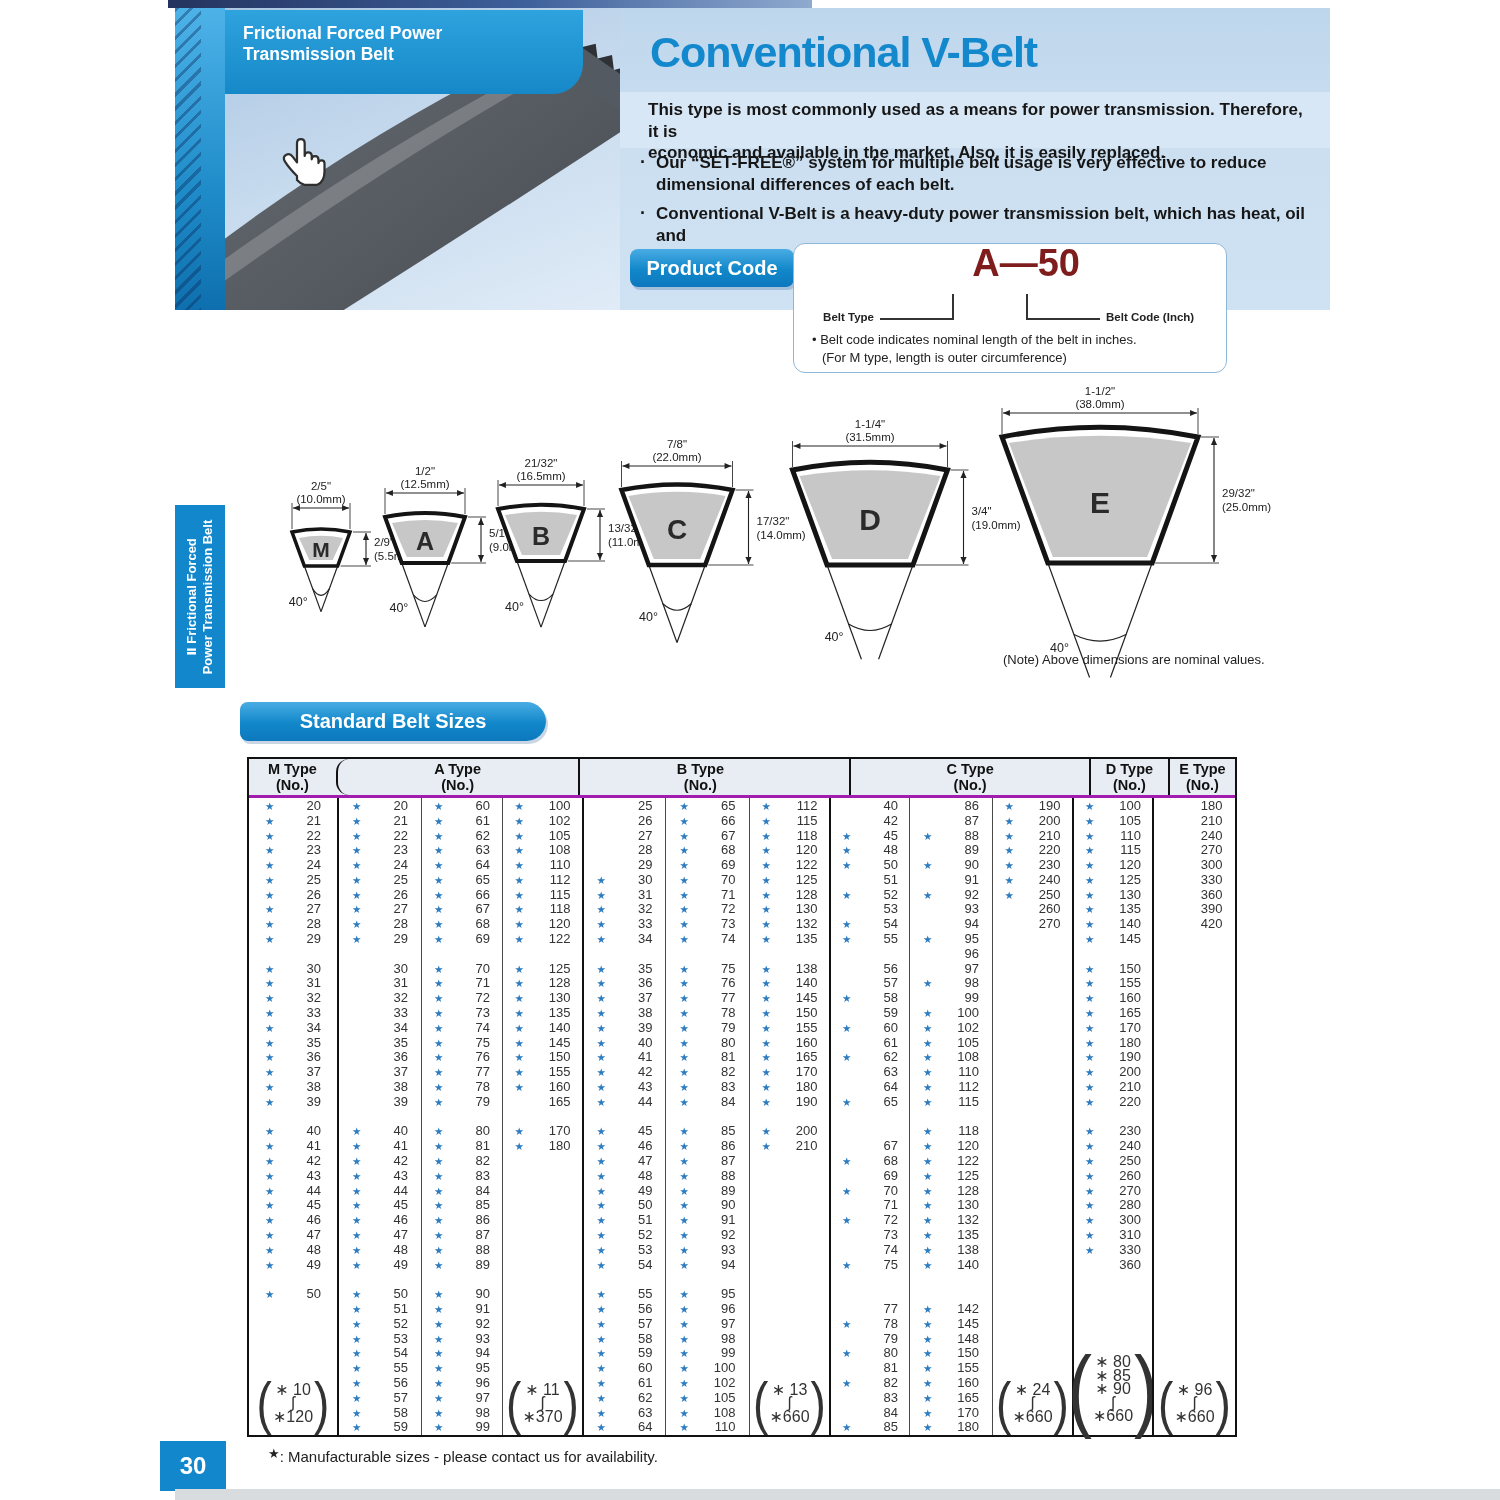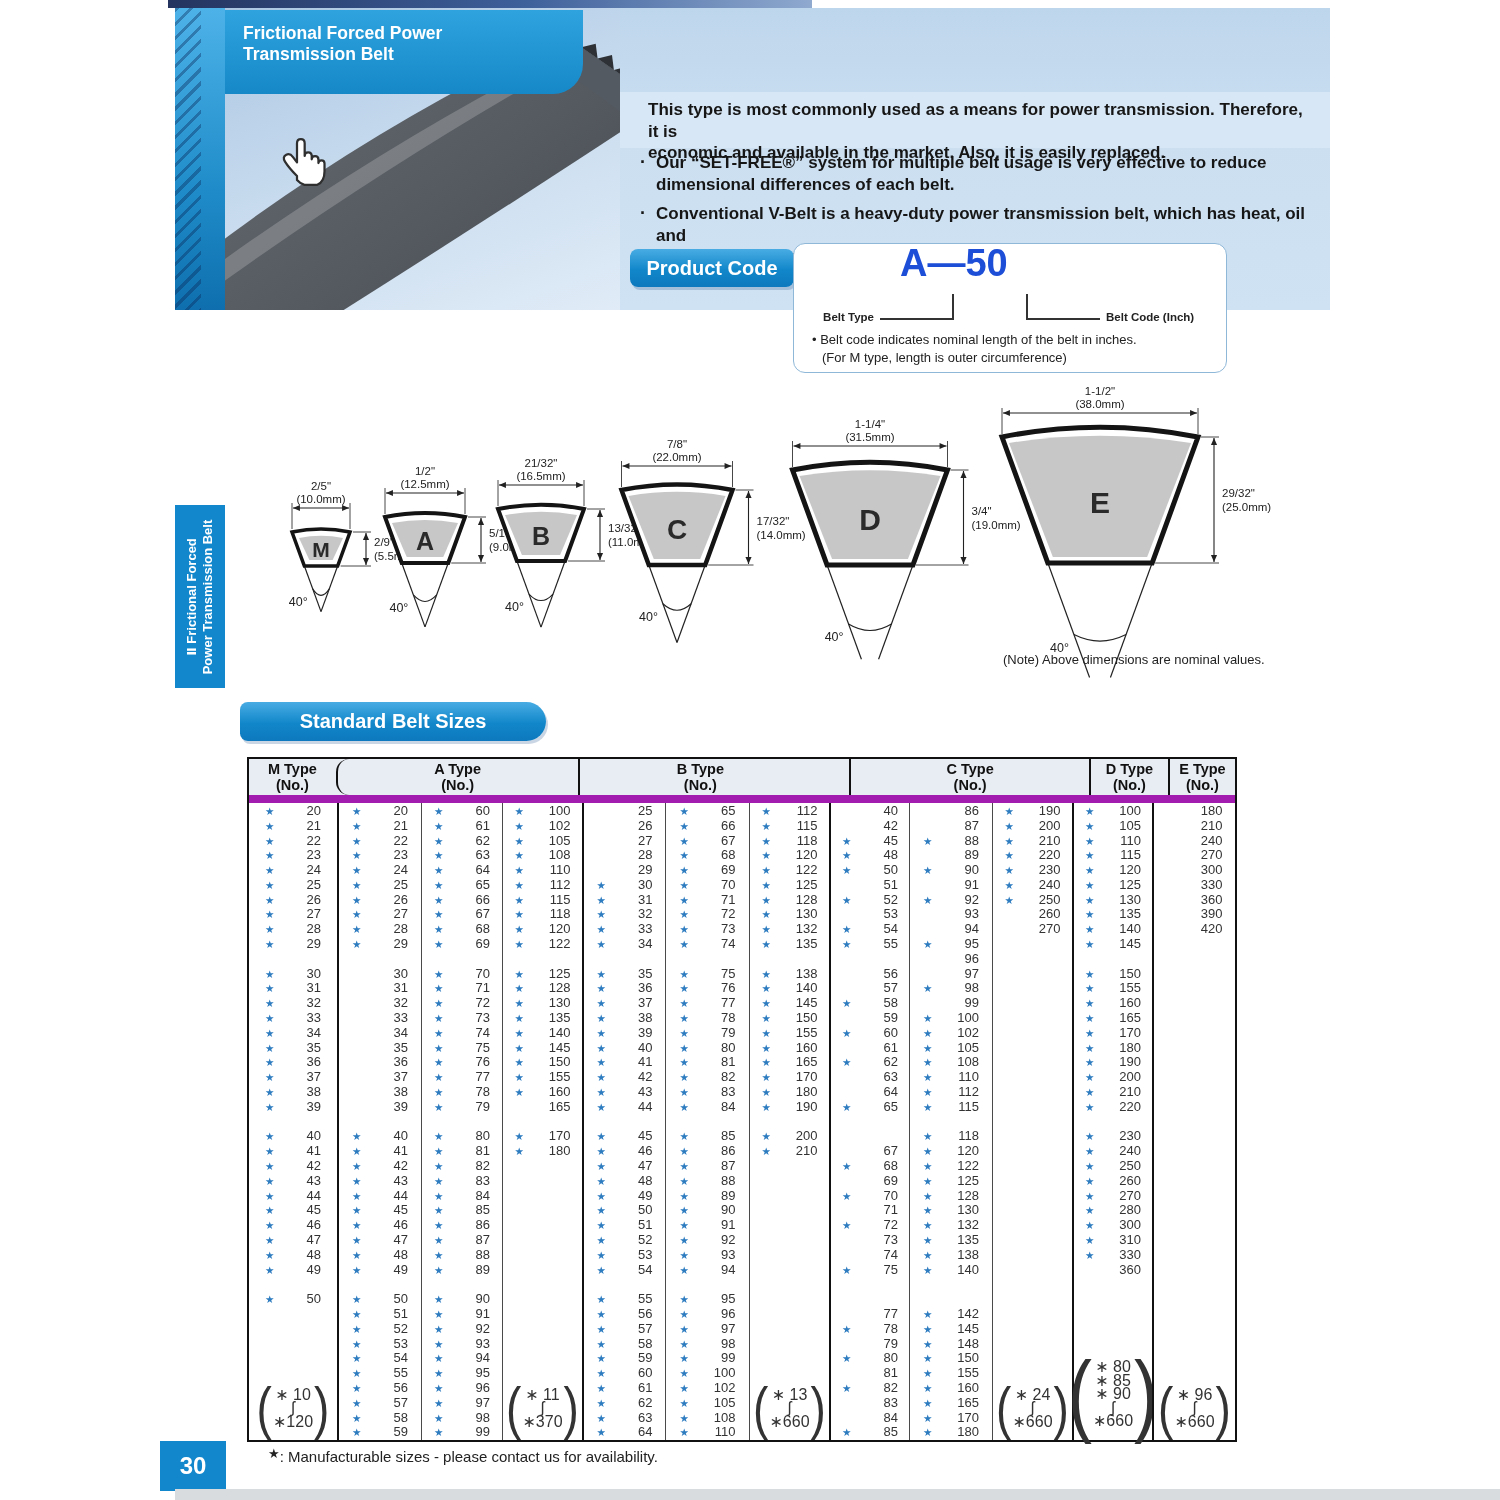--- a/index.html
+++ b/index.html
@@ -31,21 +31,21 @@
   .bullet .dot{width:16px;font-weight:bold;font-size:18px;color:#161616;}
   .bullet .btxt{flex:1;font-size:17px;font-weight:bold;line-height:21.5px;color:#161616;white-space:pre-line;}
 
   
   .blue-header{background:linear-gradient(180deg,#49ace3 0%,#1187ca 55%,#0d78bd 100%);
      color:#fff;font-weight:bold;box-shadow:2px 3px 0 rgba(20,70,130,.22);}
   #pc-label{left:630px;top:249px;width:164px;height:38px;border-radius:8px;
      font-size:20px;line-height:38px;text-align:center;}
   #pc-box{left:793px;top:243px;width:434px;height:130px;background:#fff;border:1.5px solid #8fb8d8;
      border-radius:12px;box-sizing:border-box;}
-  #pc-code{left:900px;top:242px;width:180px;text-align:left;font-size:38px;font-weight:bold;color:#1d4ed8;}
+  #pc-code{left:900px;top:242px;width:180px;text-align:right;font-size:38px;font-weight:bold;color:#7f1d1d;}
   .pc-vline{width:2px;height:26px;background:#333;top:294px;}
   .pc-hline{height:2px;background:#333;top:318px;}
   .pc-small{font-size:11.5px;font-weight:bold;color:#222;top:311px;}
   .pc-note{font-size:13px;color:#222;}
 
   
   #cs-header{left:255px;top:337px;width:292px;height:39px;border-radius:8px 20px 20px 8px;
      font-size:20px;line-height:39px;text-align:center;}
   #sb-header{left:240px;top:702px;width:306px;height:39px;border-radius:8px 20px 20px 8px;
      font-size:20px;line-height:39px;text-align:center;}
@@ -55,21 +55,21 @@
   #side-tab-inner{position:absolute;width:183px;height:50px;left:50%;top:50%;
      transform:translate(-50%,-50%) rotate(-90deg);text-align:center;color:#fff;
      font-weight:bold;font-size:13px;line-height:16px;white-space:pre-line;padding-top:9px;box-sizing:border-box;}
 
   
   #diagram-wrap{left:160px;top:380px;width:1180px;height:305px;}
   #cs-note{left:1003px;top:652px;font-size:13px;color:#222;}
 
   
   #belt-table{left:247px;top:757px;width:986px;border:2px solid #111;background:#fff;}
-  #belt-table-header{display:flex;height:36px;background:#e8ecf3;border-bottom:8px solid #a21caf;}
+  #belt-table-header{display:flex;height:36px;background:#e8ecf3;border-bottom:3px solid #a21caf;}
   .hgroup{box-sizing:border-box;border-left:2px solid #111;display:flex;flex-direction:column;
      align-items:center;justify-content:center;font-size:14.5px;font-weight:bold;line-height:16.5px;color:#111;}
   .hgroup:first-child{border-left:none;}
   #belt-table-body{display:flex;height:637px;}
   .subcol{box-sizing:border-box;position:relative;}
   .subcol.minor{border-left:1px solid #4a4a4a;}
   .subcol.major{border-left:2px solid #111;}
   .cell{height:14.81px;display:flex;justify-content:center;align-items:center;}
   .ci{width:56px;display:flex;align-items:baseline;}
   .star{width:15px;font-size:10.5px;color:#2e7cc0;}
@@ -113,20 +113,21 @@
       </g>
     </svg>
     <div class="abs" id="hero-tag">
       <div class="tagline">Frictional Forced Power
 Transmission Belt</div>
     </div>
   </div>
 
   <div class="abs" id="desc-panel"></div>
   <div class="abs" id="lead-band"></div>
+  <div class="abs" id="main-title">Conventional V-Belt</div>
   <div class="abs" id="lead-text">This type is most commonly used as a means for power transmission. Therefore, it is
 economic and available in the market. Also, it is easily replaced.</div>
   <div class="abs bullet" style="top:152px;">
     <span class="dot">·</span>
     <span class="btxt">Our “SET-FREE®” system for multiple belt usage is very effective to reduce
 dimensional differences of each belt.</span>
   </div>
   <div class="abs bullet" style="top:203px;">
     <span class="dot">·</span>
     <span class="btxt">Conventional V-Belt is a heavy-duty power transmission belt, which has heat, oil and

